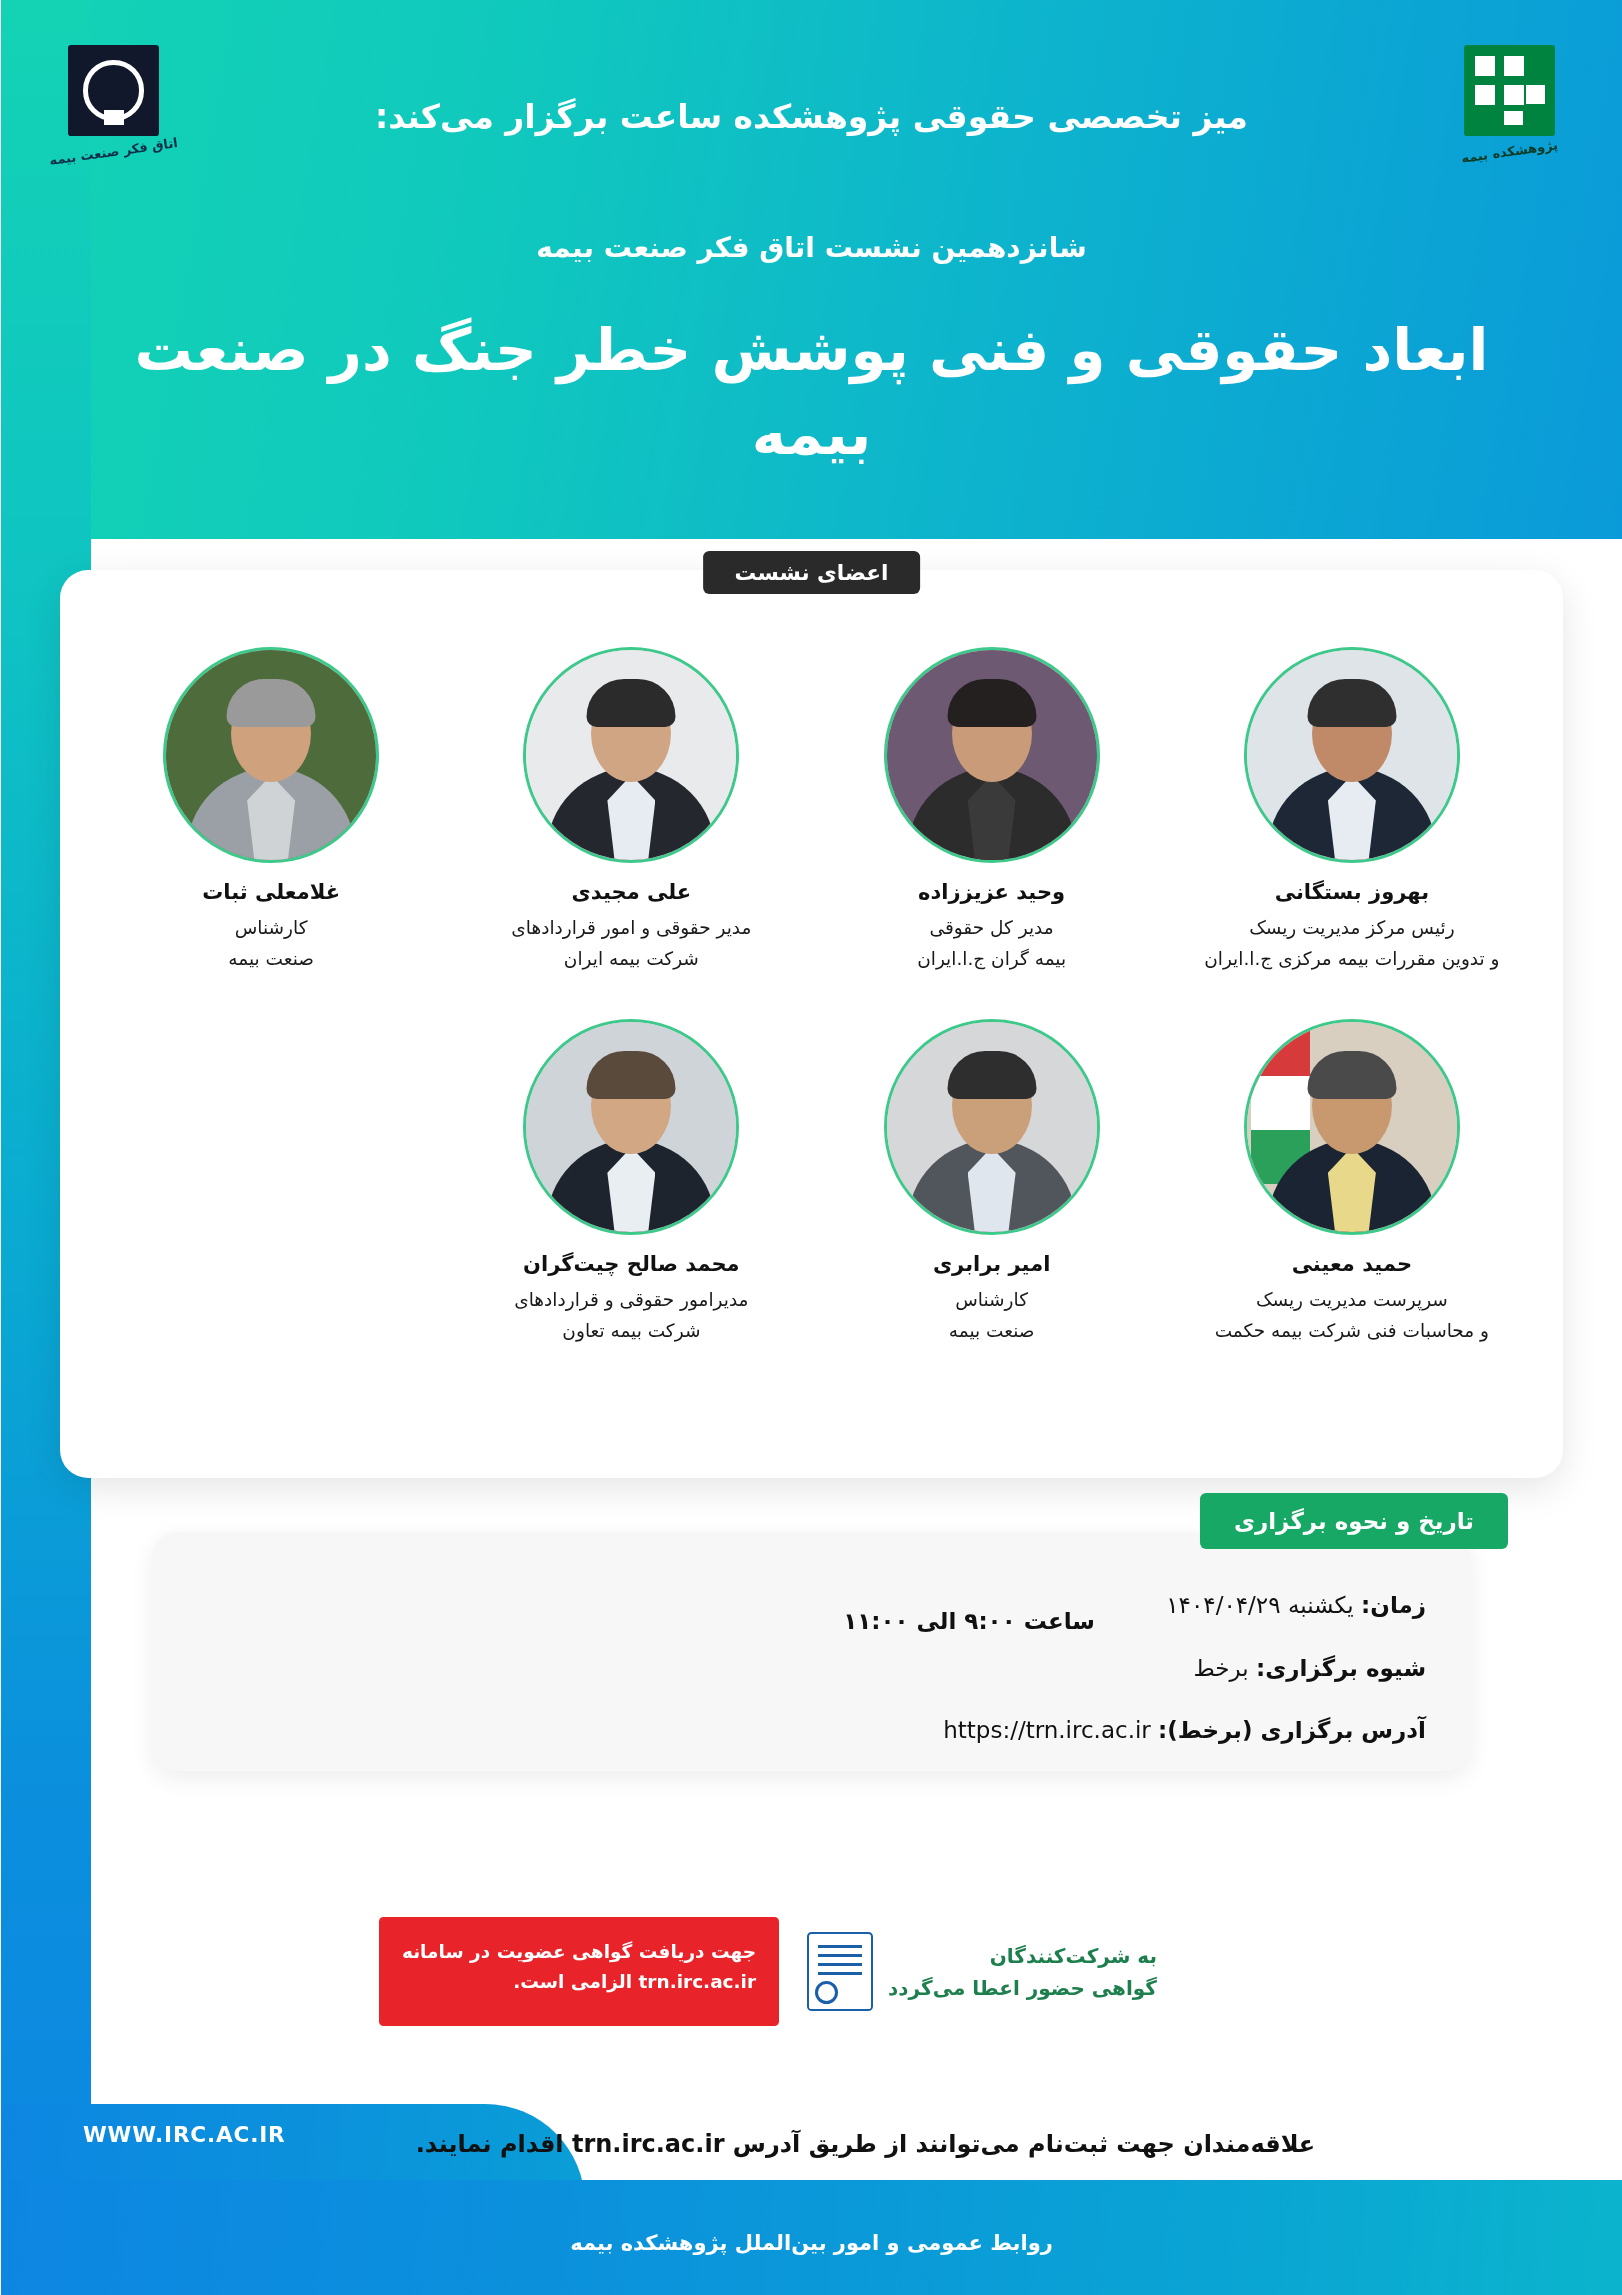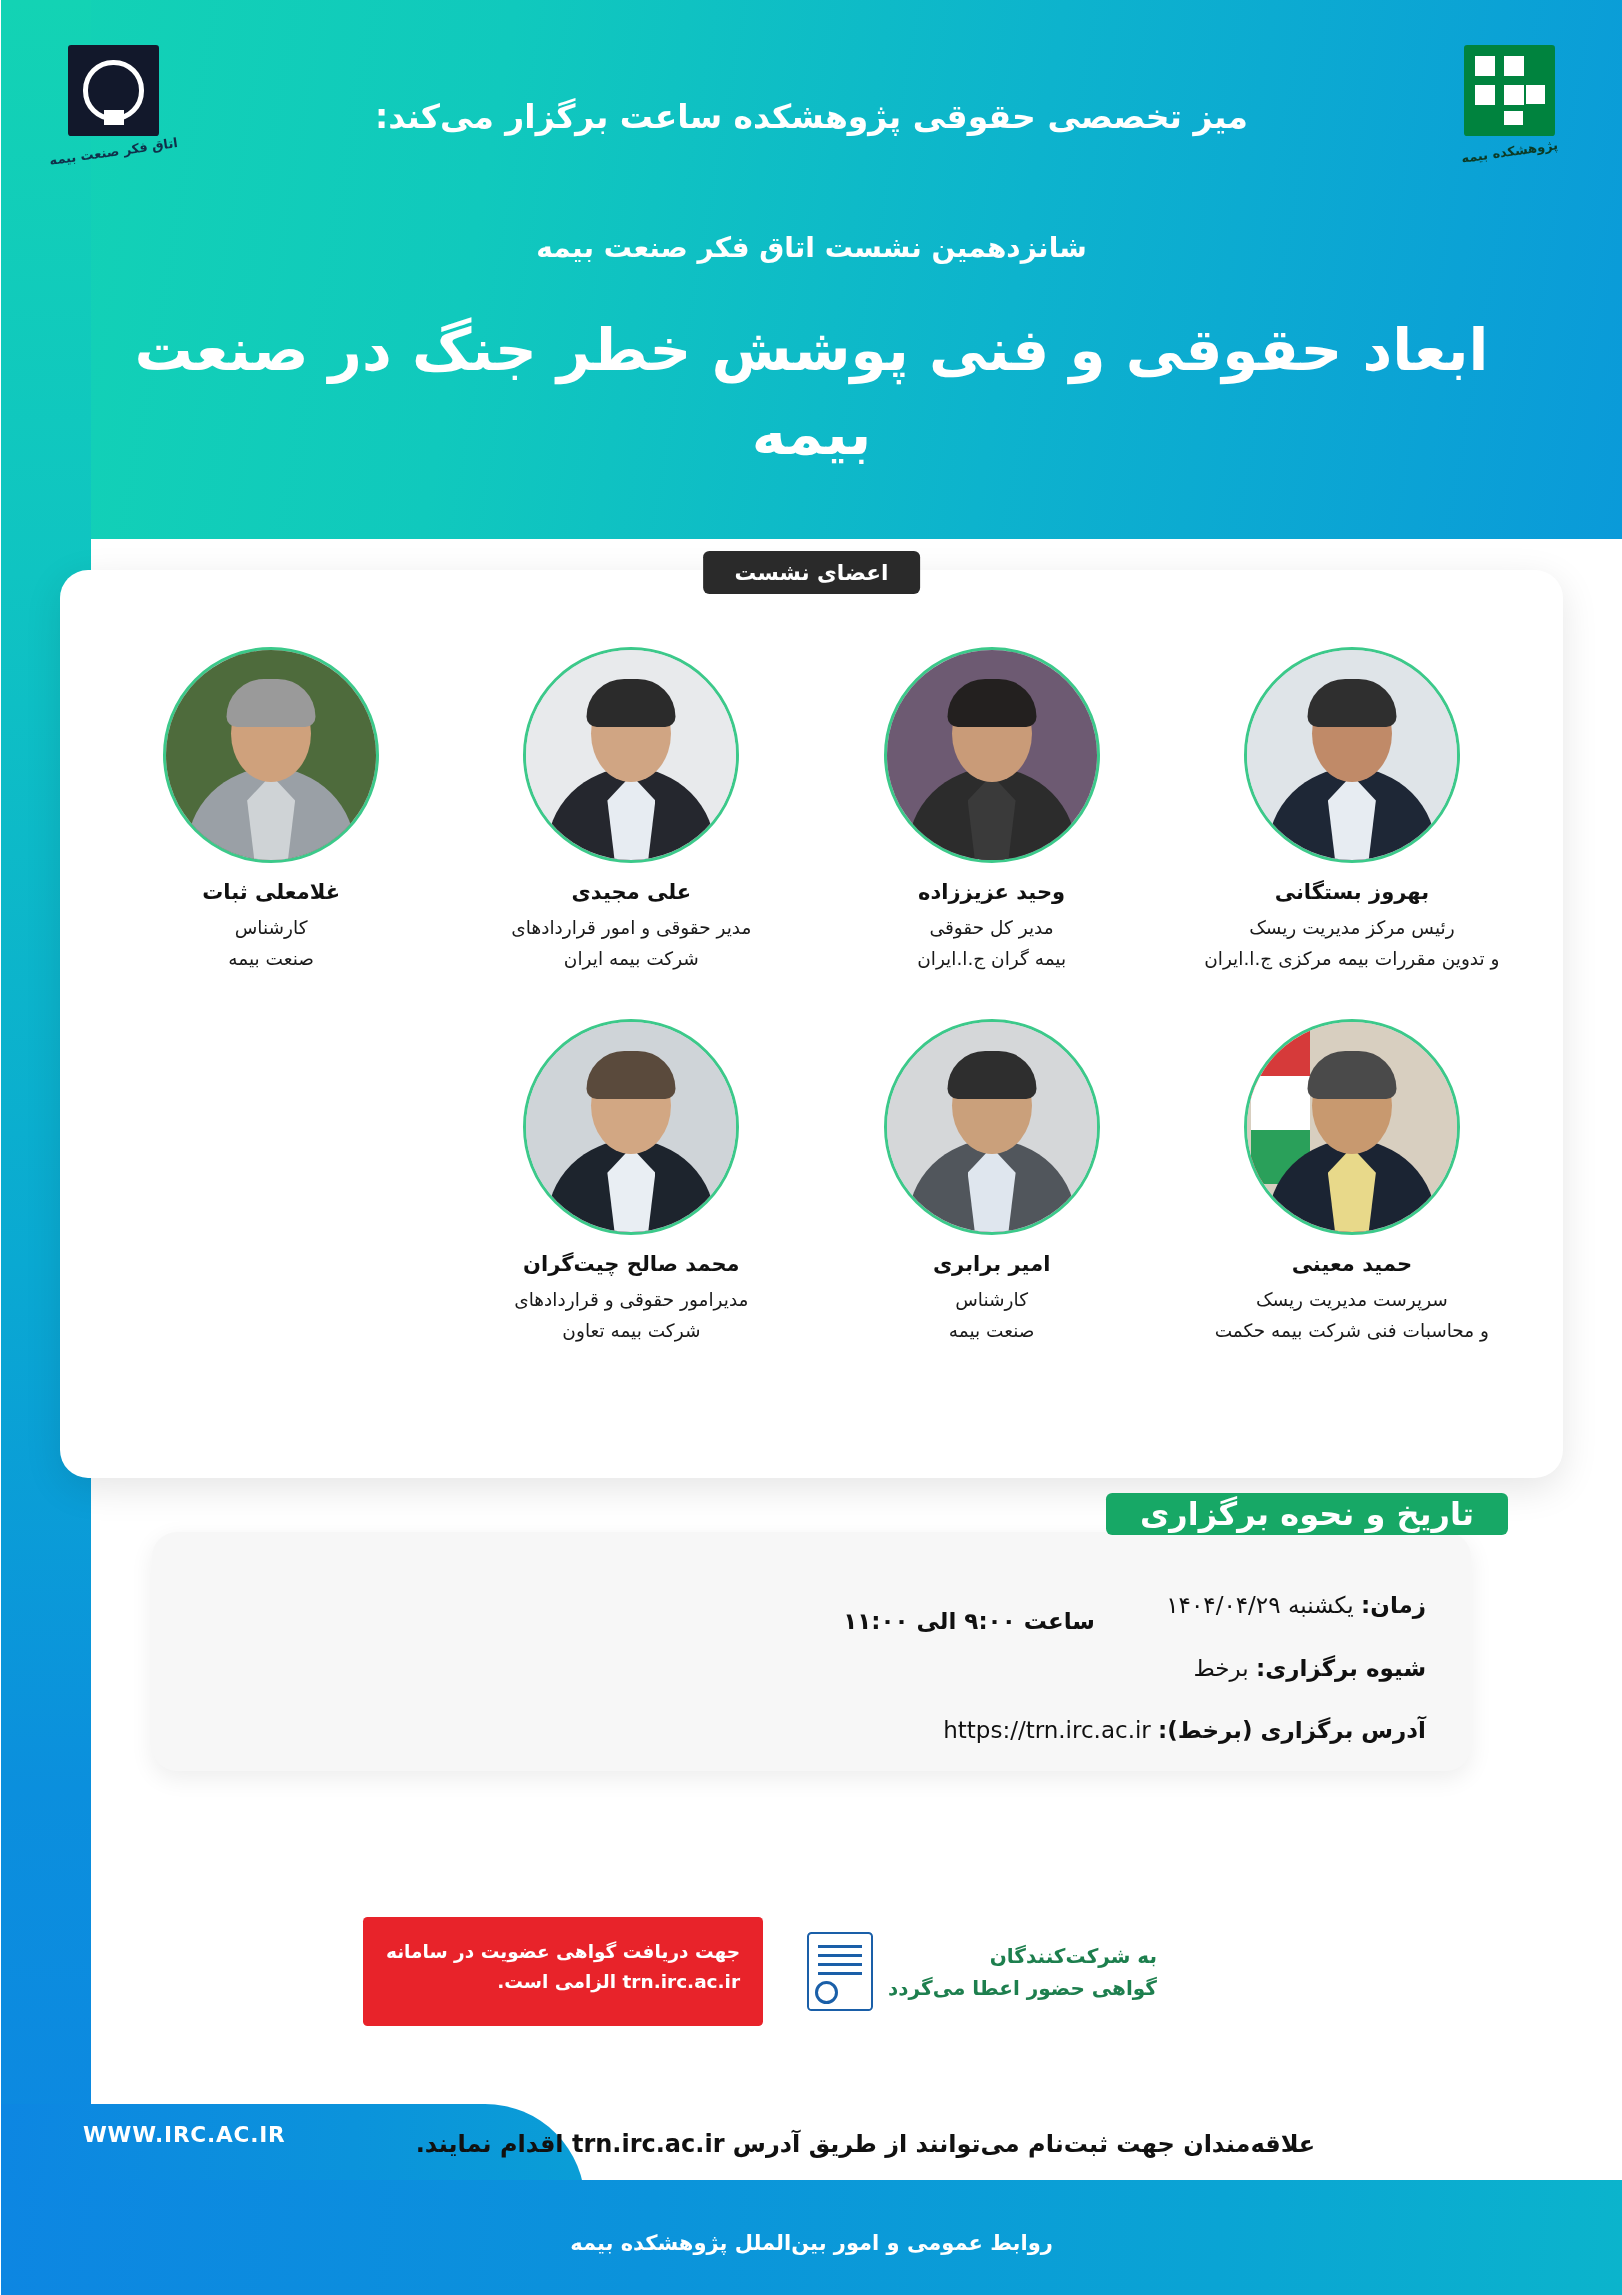--- a/index.html
+++ b/index.html
@@ -218,23 +218,23 @@
     color: #1a1a1a;
     line-height: 1.65;
   }
 
   
   .date-badge {
     position: absolute;
     top: 1493px; right: 115px;
     background: #17a866;
     color: #ffffff;
-    font-size: 32px;
+    font-size: 23px;
     font-weight: 800;
-    padding: 2px 34px;
+    padding: 15px 34px;
     border-radius: 6.2px;
     white-space: nowrap;
     z-index: 3;
   }
   .date-card {
     position: absolute;
     top: 1532px; left: 152px; right: 152px;
     height: 239px;
     background: #f7f7f7;
     border-radius: 25px;
@@ -308,21 +308,21 @@
   .cert-red {
     background: #e8232a;
     color: #ffffff;
     font-size: 18.5px;
     font-weight: 700;
     line-height: 1.6;
     padding: 20px 23px;
     border-radius: 4.6px;
     text-align: right;
     white-space: nowrap;
-    margin-right: 22px;
+    margin-right: 6px;
   }
 
   
   .footer-site {
     position: absolute;
     bottom: 148px; left: 83px;
     color: #ffffff;
     font-size: 21.6px;
     font-weight: 800;
     letter-spacing: 0.8px;

